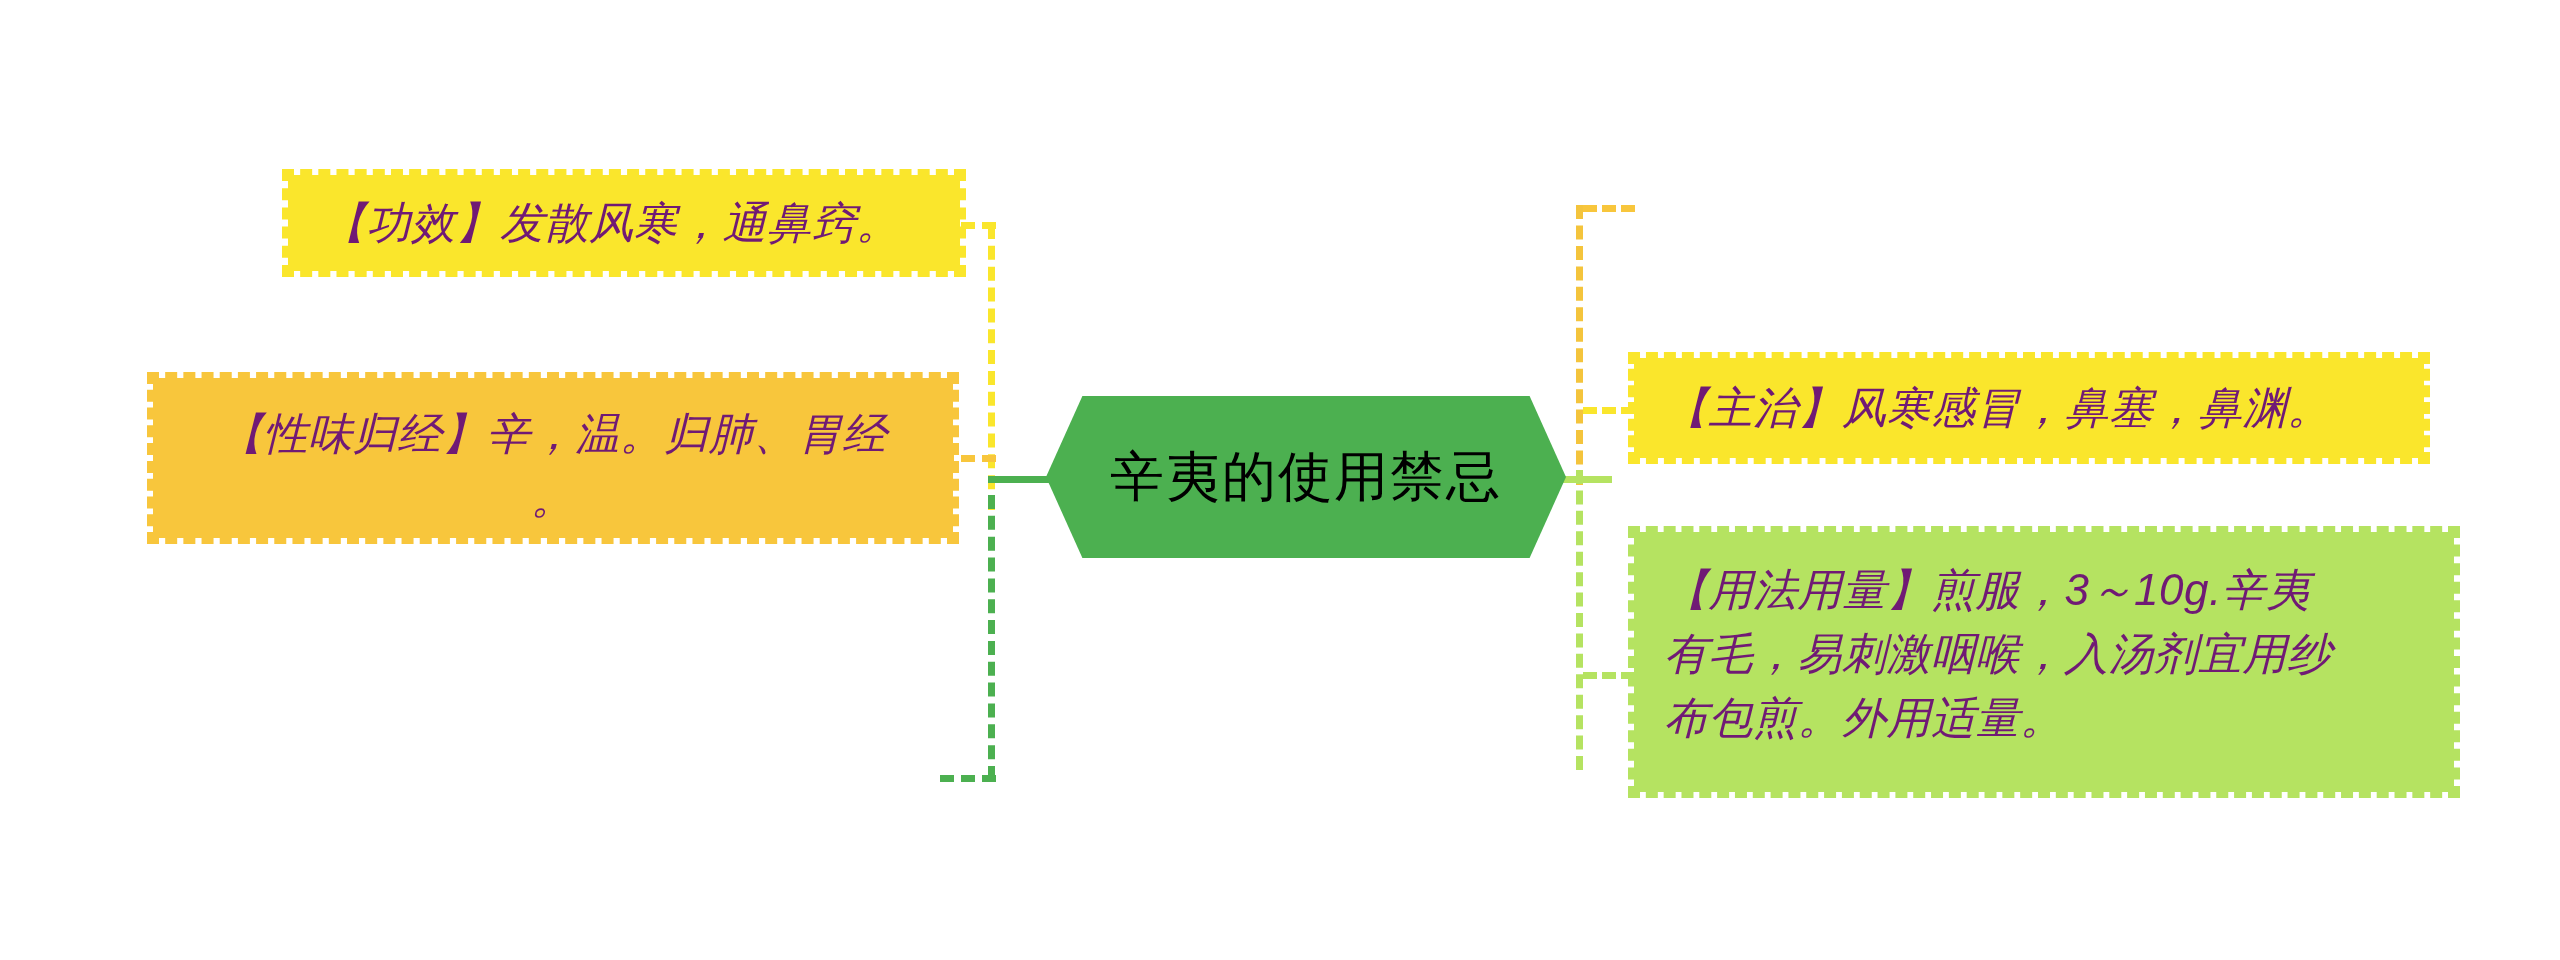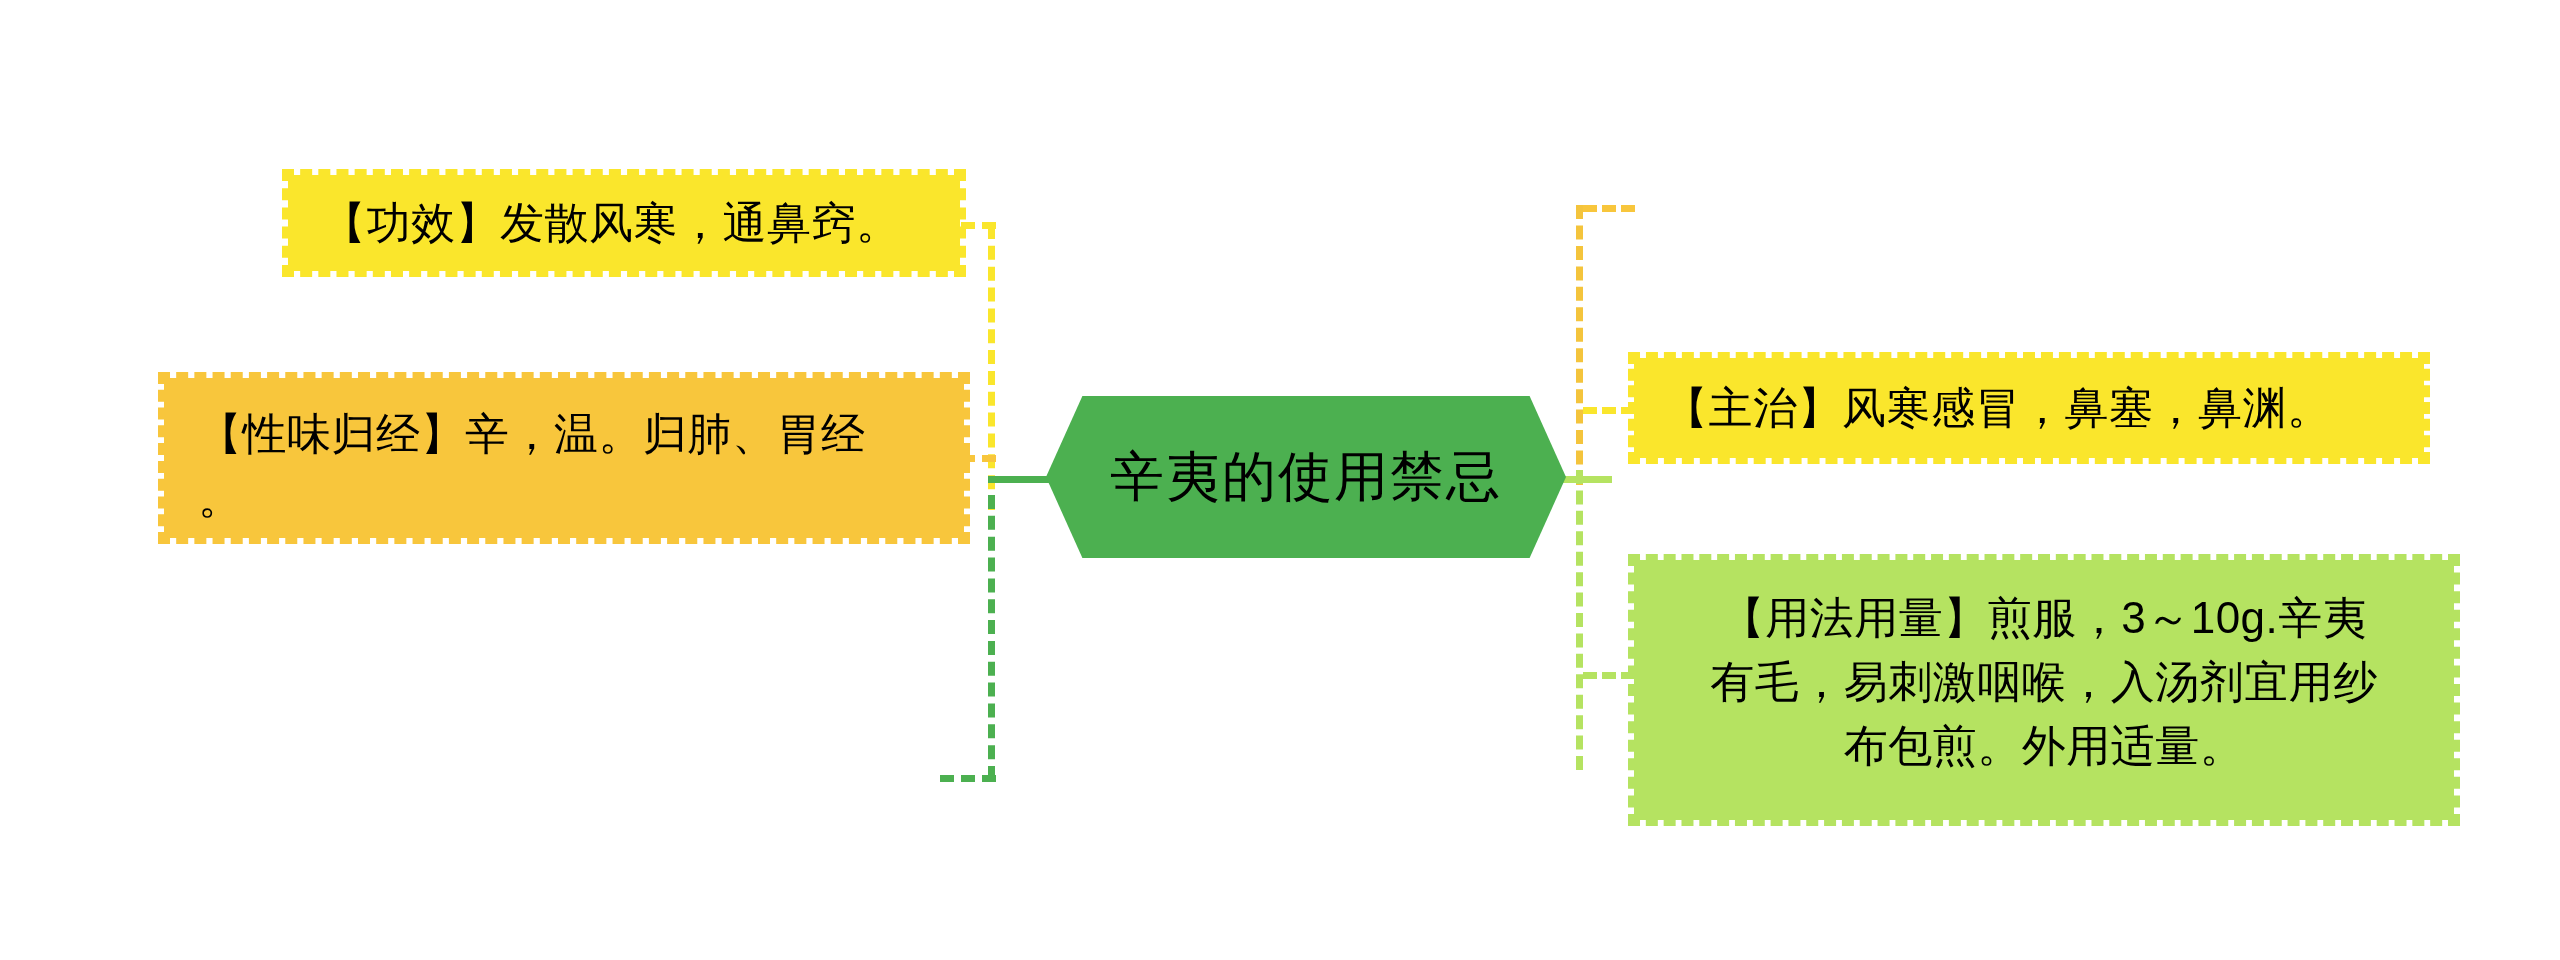--- a/index.html
+++ b/index.html
@@ -15,27 +15,28 @@
     width: 2560px;
     height: 960px;
     background: #ffffff;
     overflow: hidden;
   }
 
   
   .node {
     position: absolute;
     box-sizing: border-box;
-    color: #000000;
+    color: #701a75;
     font-size: 44px;
     line-height: 1.45;
     font-weight: 400;
     display: flex;
     align-items: center;
     letter-spacing: 0.5px;
+    font-style: italic;
   }
   .node .txt {
     display: block;
     width: 100%;
     white-space: pre-line;
   }
 
   
   .node::before {
     content: "";
@@ -107,34 +108,34 @@
   <div class="hline" style="left:1583px; top:205px; width:52px; border-top-color:#f8c63c;"></div>
   <div class="hline" style="left:1583px; top:407px; width:52px; border-top-color:#fae62c;"></div>
   <div class="hline" style="left:1583px; top:672px; width:52px; border-top-color:#b5e361;"></div>
 
   <div class="stub" style="left:1552px; top:476px; width:60px; background:#b5e361;"></div>
 
   <div class="node fill-yellow" style="left:288px; top:175px; width:672px; height:96px; padding:0 34px;">
     <span class="txt">【功效】发散风寒，通鼻窍。</span>
   </div>
 
-  <div class="node fill-orange" style="left:164px; top:378px; width:800px; height:160px; padding:0 34px; align-items:flex-start; padding-top:24px;">
+  <div class="node fill-orange" style="left:153px; top:378px; width:800px; height:160px; padding:0 34px; align-items:flex-start; padding-top:24px;text-align:center;">
     <span class="txt">【性味归经】辛，温。归肺、胃经
 。</span>
   </div>
 
 
   <div class="hex" style="left:1046px; top:396px; width:520px; height:162px;">
     <span class="txt">辛夷的使用禁忌</span>
   </div>
 
 
   <div class="node fill-yellow" style="left:1634px; top:358px; width:790px; height:100px; padding:0 30px;">
     <span class="txt">【主治】风寒感冒，鼻塞，鼻渊。</span>
   </div>
 
-  <div class="node fill-lime" style="left:1634px; top:560px; width:820px; height:260px; padding:0 30px; align-items:flex-start; padding-top:26px;text-align:center;">
+  <div class="node fill-lime" style="left:1634px; top:532px; width:820px; height:260px; padding:0 30px; align-items:flex-start; padding-top:26px;">
     <span class="txt">【用法用量】煎服，3～10g.辛夷
 有毛，易刺激咽喉，入汤剂宜用纱
 布包煎。外用适量。</span>
   </div>
 
 </div>
 
 </body></html>

